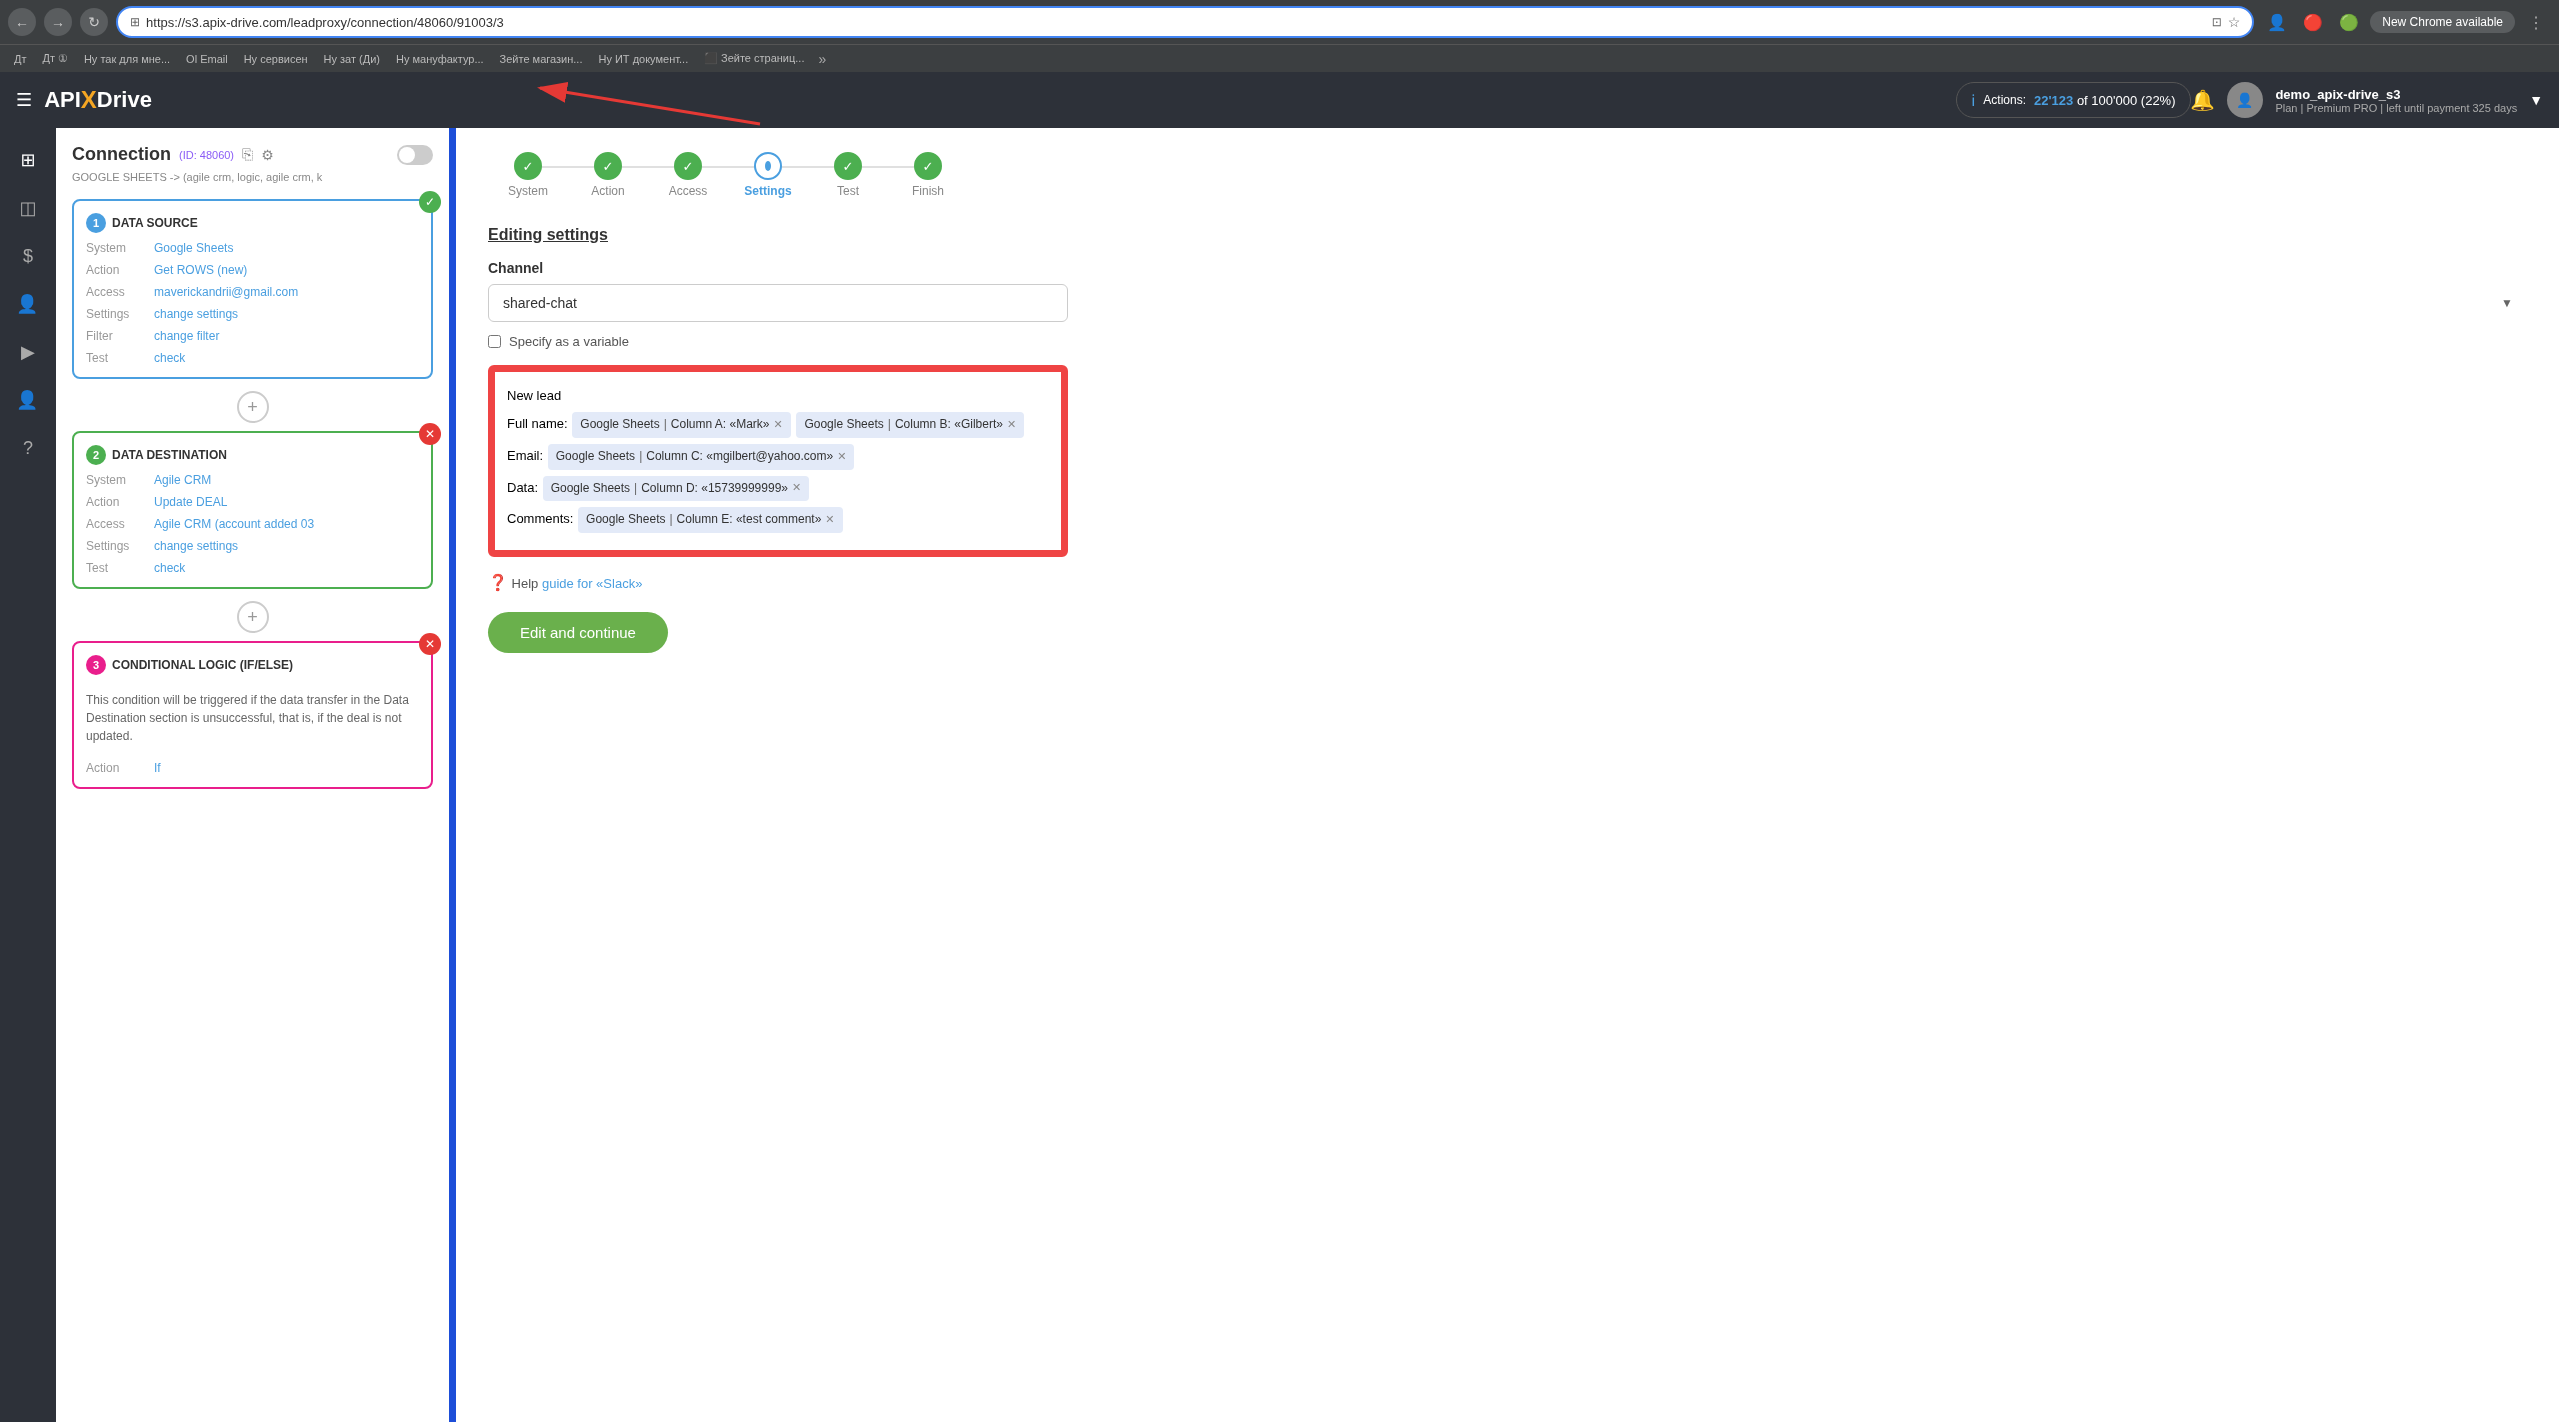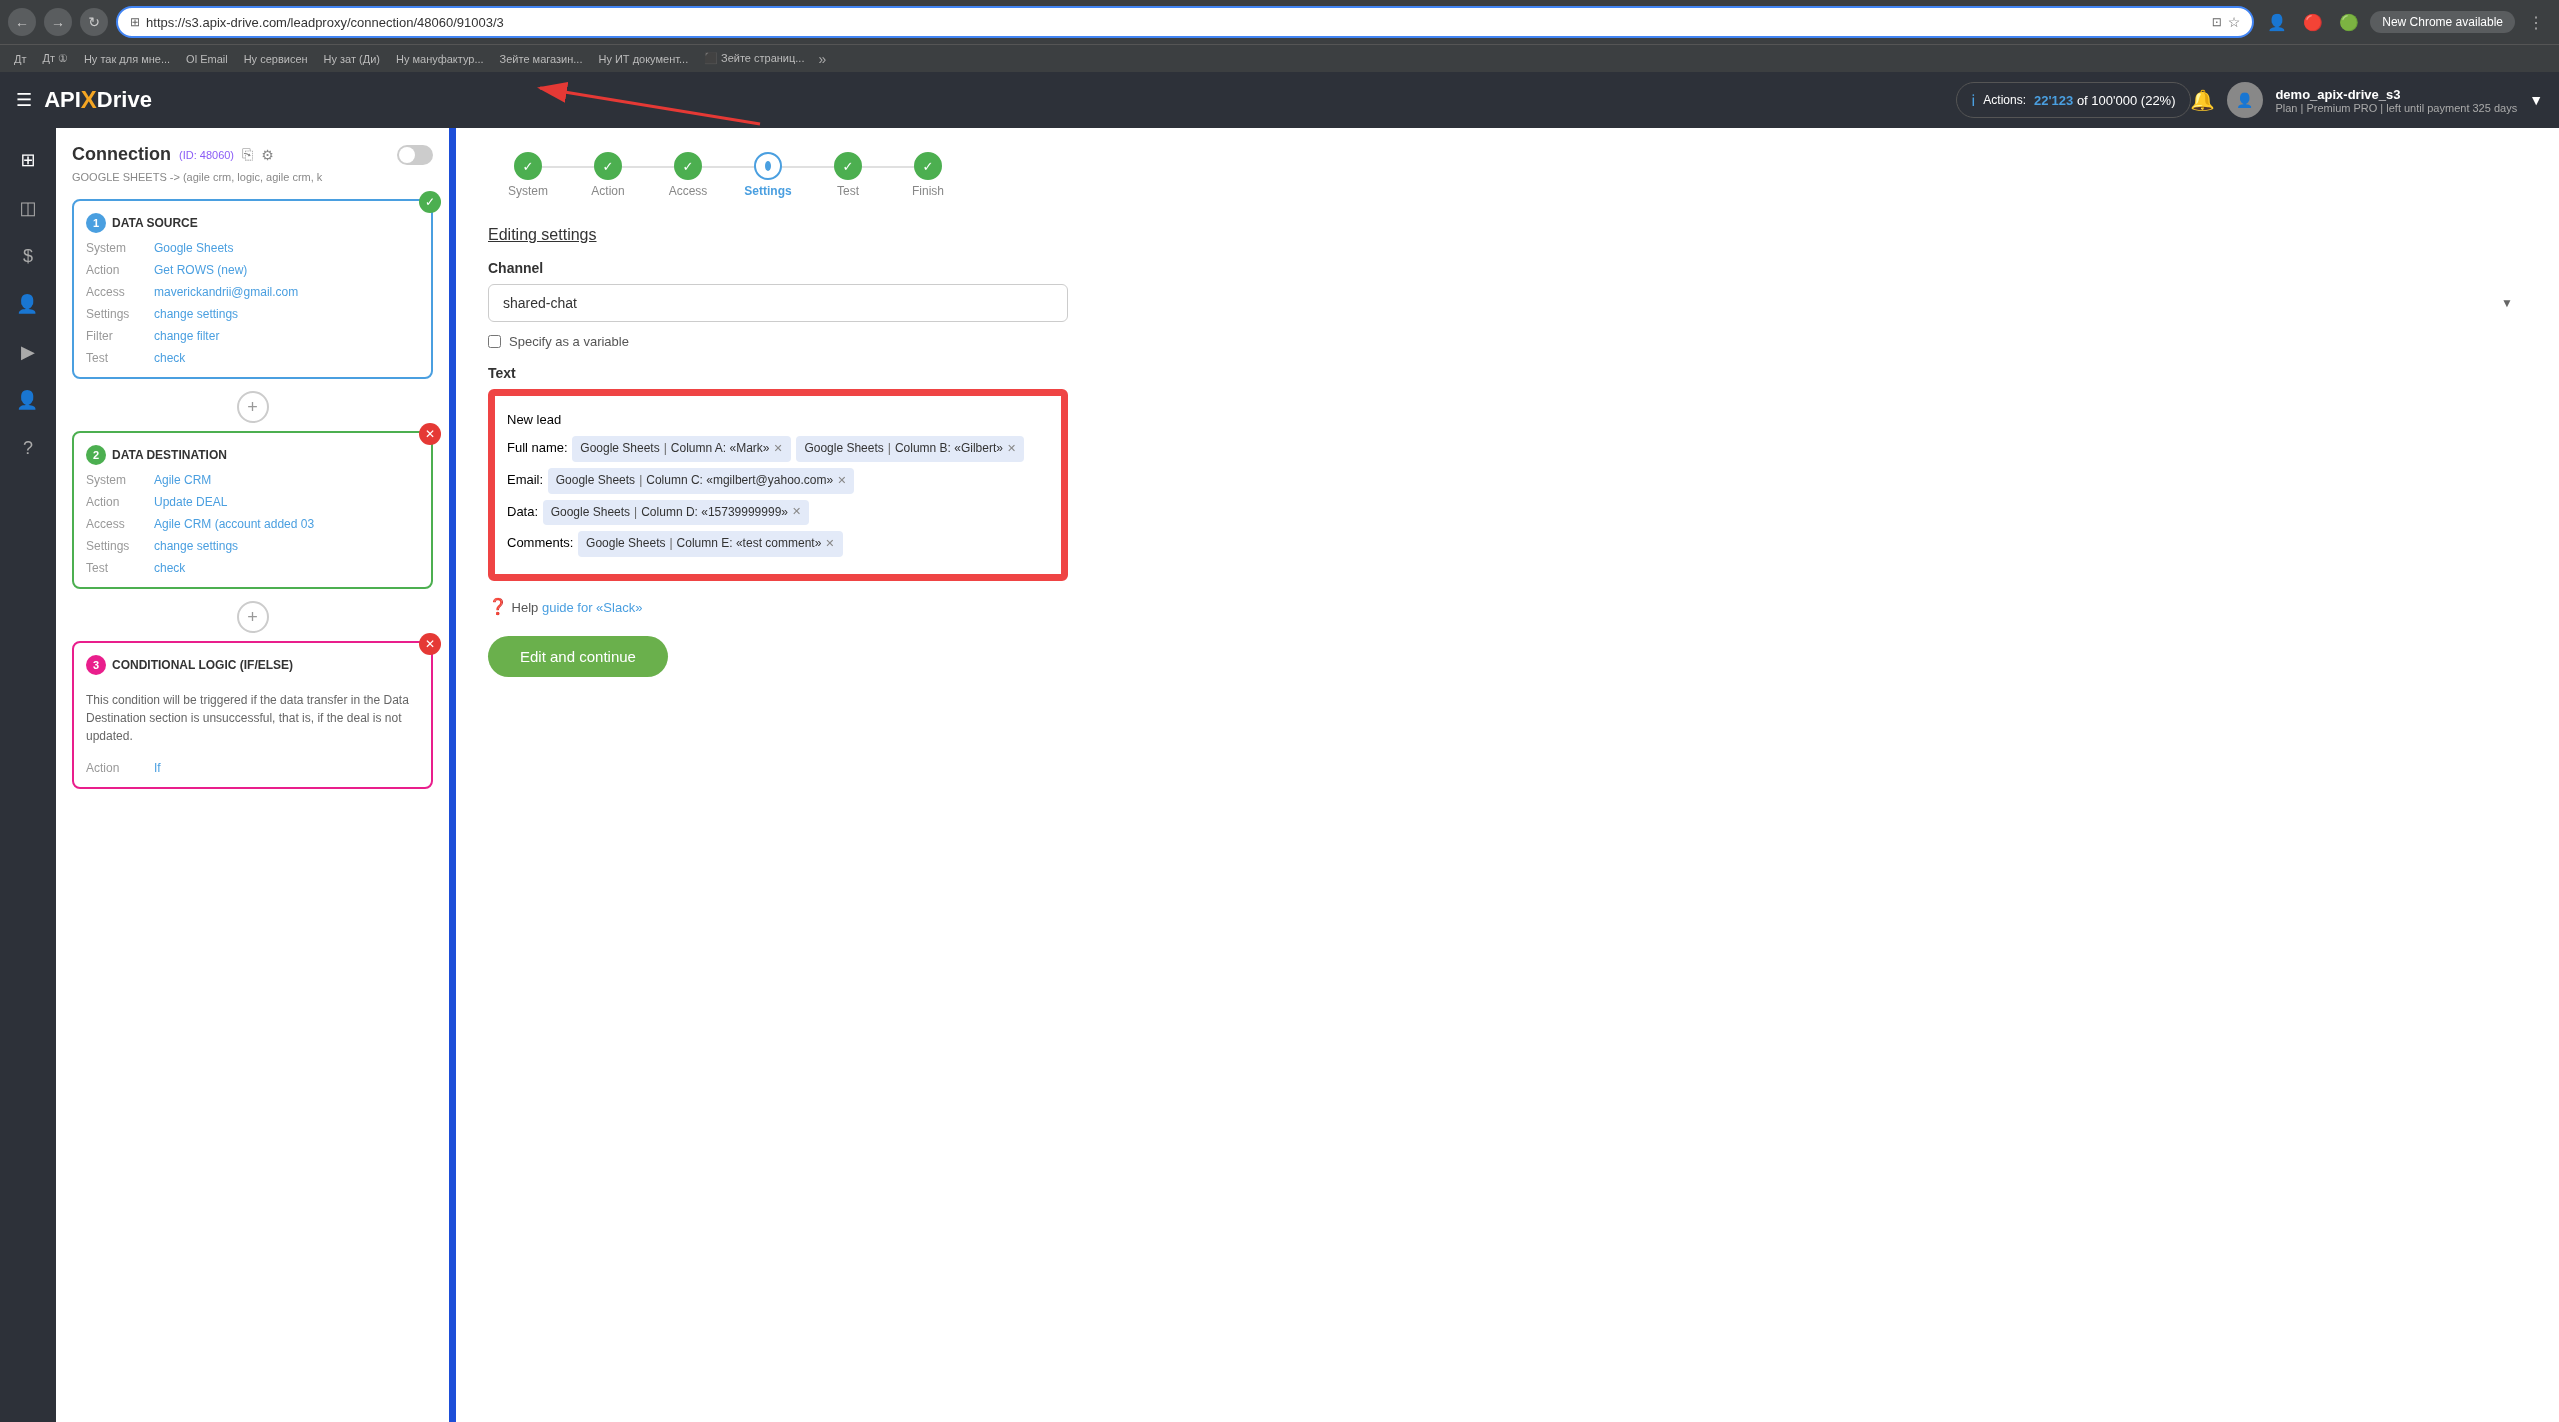--- a/index.html
+++ b/index.html
@@ -177,21 +177,21 @@
       display: flex; align-items: center; justify-content: center;
       background: #fff; z-index: 1; font-size: 13px;
     }
     .step-circle.done { background: #4caf50; border-color: #4caf50; color: #fff; }
     .step-circle.active { border-color: #4a9fe0; background: #fff; }
     .step-circle.active-dot { width: 10px; height: 10px; background: #4a9fe0; border-radius: 50%; border: none; margin: 9px; }
     .step-label { font-size: 12px; color: #888; margin-top: 4px; }
     .step-label.active { color: #4a9fe0; font-weight: bold; }
 
     
-    .section-title { font-size: 16px; color: #333; margin-bottom: 16px; font-weight: 400; text-decoration: underline; }
+    .section-title { font-size: 16px; color: #333; margin-bottom: 16px; font-weight: 700; text-decoration: underline; }
     .field-label { font-size: 14px; color: #333; margin-bottom: 8px; font-weight: 600; }
     .select-wrap {
       position: relative; margin-bottom: 12px;
     }
     .select-box {
       width: 100%; max-width: 580px; padding: 10px 14px; border: 1px solid #ccc;
       border-radius: 6px; font-size: 14px; color: #333; background: #fff;
       appearance: none; cursor: pointer;
     }
     .select-arrow {
@@ -438,21 +438,20 @@
           <option>shared-chat</option>
         </select>
         <span class="select-arrow">▼</span>
       </div>
 
       <div class="checkbox-row">
         <input type="checkbox" style="">
         <label>Specify as a variable</label>
       </div>
 
-      <div class="text-field-label">Text</div>
 
       
       <div class="text-content">
         <div class="text-line">New lead</div>
         <div class="text-line">
           <span>Full name: </span>
           <span class="tag">
             <span>Google Sheets</span>
             <span style="color:#666;"> | </span>
             <span>Column A: «Mark»</span>

